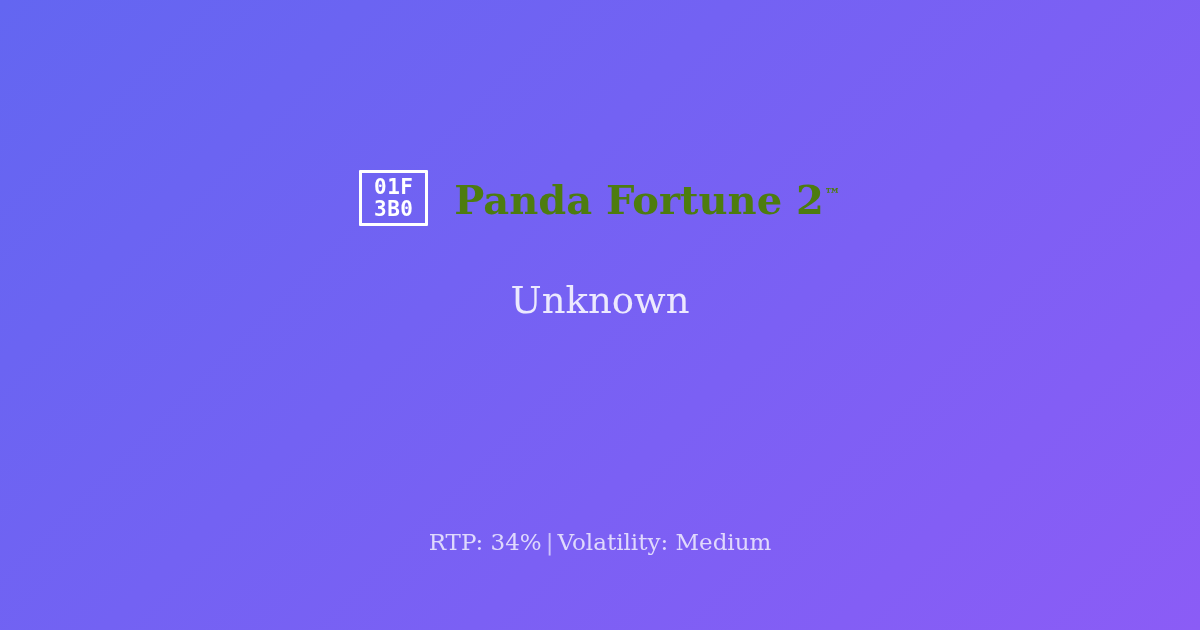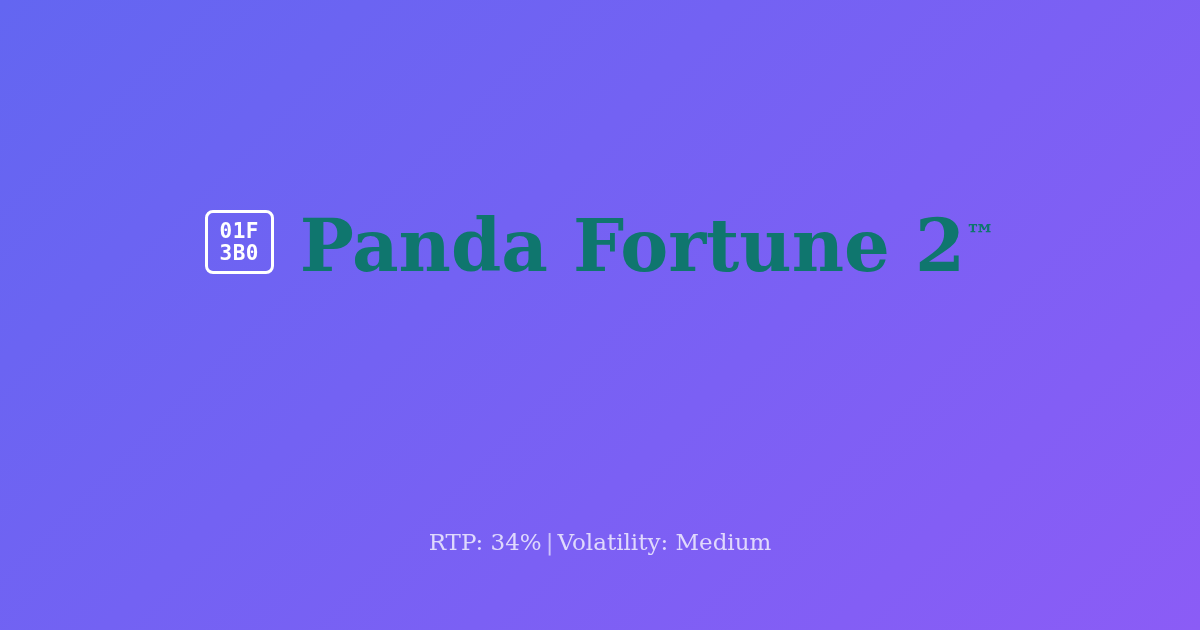--- a/index.html
+++ b/index.html
@@ -49,43 +49,43 @@
     white-space: nowrap;
   }
 
   
   .tofu {
     display: inline-flex;
     flex-direction: column;
     align-items: center;
     justify-content: center;
     width: 69px;
-    height: 64px;
+    height: 56px;
     border: 3px solid #FFFFFF;
-    border-radius: 8px;
+    border-radius: 1px;
     flex: none;
     position: relative;
     top: 1px;
   }
 
   .tofu-row {
     font-family: "DejaVu Sans Mono", "Liberation Mono", monospace;
     font-size: 21px;
     line-height: 22px;
     font-weight: 700;
     letter-spacing: 0.5px;
     color: #FFFFFF;
   }
 
   .og-title {
     font-family: "DejaVu Serif", "Liberation Serif", serif;
     font-weight: 700;
-    font-size: 72px;
+    font-size: 40px;
     line-height: 70px;
-    color: #0f766e;
+    color: #4d7c0f;
     letter-spacing: 0px;
   }
 
   .og-title .tm {
     font-size: 0.42em;
     vertical-align: super;
     letter-spacing: 0;
   }
 
   
@@ -130,18 +130,19 @@
 
       <span class="tofu">
         <span class="tofu-row">01F</span>
         <span class="tofu-row">3B0</span>
       </span>
 
       <h1 class="og-title"><span>Panda Fortune 2</span><span class="tm">™</span></h1>
 
     </div>
 
+    <div class="og-subtitle">Unknown</div>
 
   </div>
 
   <div class="og-meta"><span>RTP: 34%</span><span class="sep">|</span><span>Volatility: Medium</span></div>
 
 </div>
 
 </body></html>

